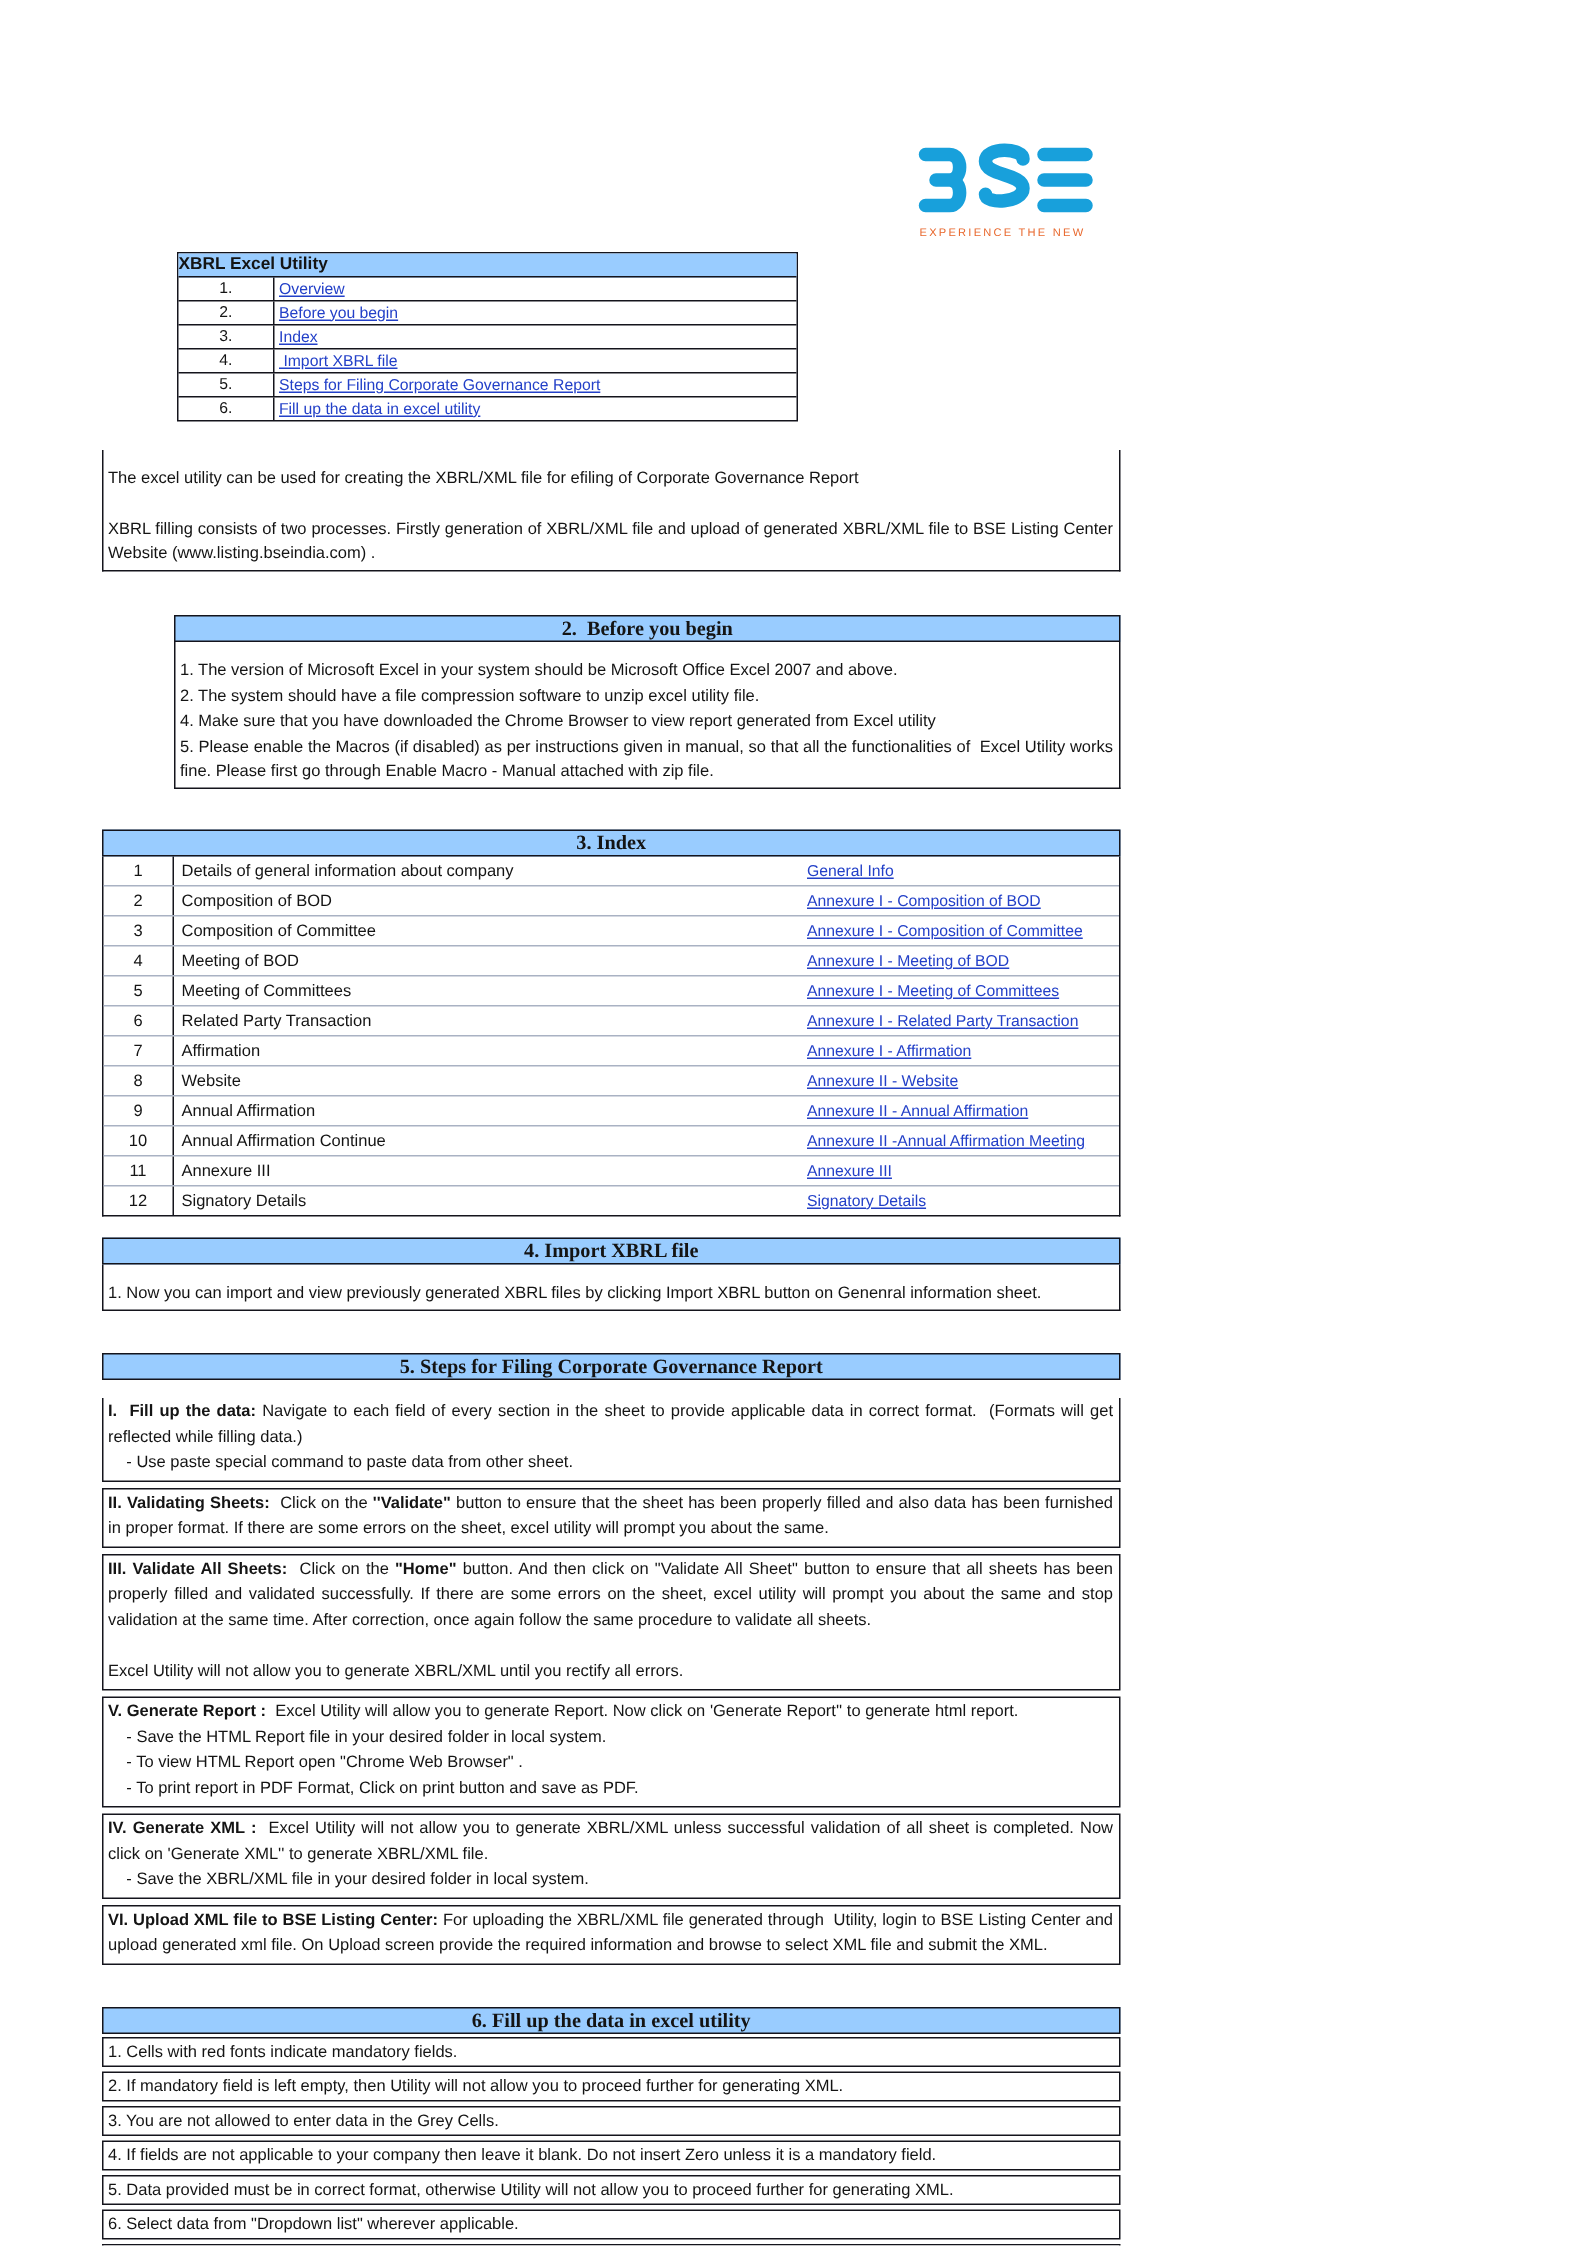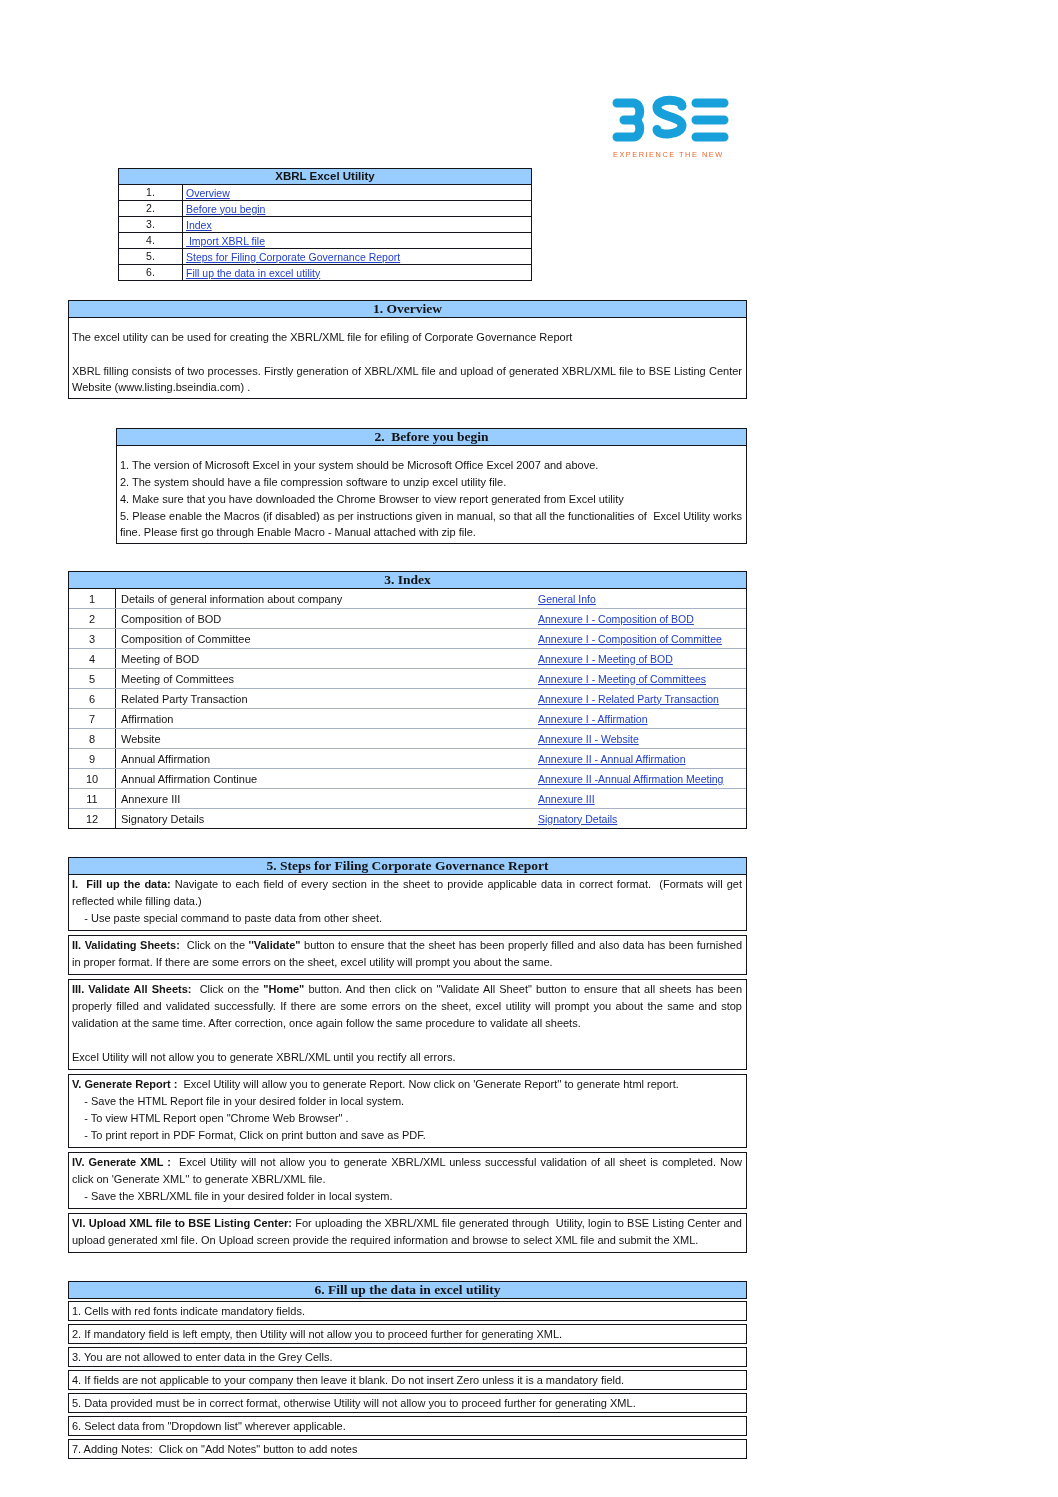--- a/index.html
+++ b/index.html
@@ -9,21 +9,21 @@
     -webkit-font-smoothing:antialiased;
   }
   a { color:#2340c8; text-decoration:underline; cursor:pointer; }
 
   
   .logo { position:absolute; left:610px; top:94px; width:128px; height:76px; }
 
   
   .toc { position:absolute; left:118px; top:168px; width:412px; border:1.5px solid #14141c; }
   .toc-title {
-    background:#99ccff; border-bottom:1px solid #14141c; text-align:center;
+    background:#99ccff; border-bottom:1px solid #14141c; 
     font-weight:bold; font-size:11.5px; height:15px; line-height:15px;
   }
   .toc-row { display:flex; border-top:1px solid #14141c; height:15px; align-items:center; }
   .toc-row:first-of-type { border-top:none; }
   .toc-num { width:63px; flex:0 0 63px; border-right:1px solid #14141c; text-align:center; font-size:10.5px; height:100%; line-height:15px; }
   .toc-link { padding-left:3px; font-size:10.5px; line-height:14px; white-space:pre; }
 
   
   .main { position:absolute; left:68px; top:300px; width:679px; }
   .sec { margin:0; }
@@ -46,21 +46,21 @@
   .index-row:first-child { border-top:none; }
   .index-num { width:46px; flex:0 0 46px; border-right:1px solid #14141c; text-align:center; font-size:11px; align-self:stretch; display:flex; align-items:center; justify-content:center; }
   .index-desc { width:412px; flex:0 0 412px; padding-left:5px; font-size:11px; }
   .index-link { padding-left:5px; font-size:10.5px; }
 
   
   .step-block {
     border:1.5px solid #14141c; font-size:11px; line-height:17px;
     padding:1px 4px 3px 3px; margin-top:4px; text-align:justify;
   }
-  .step-block.first { margin-top:0; border-top:none; }
+  .step-block.first { margin-top:12px; border-top:none; }
   .step-line { white-space:pre-wrap; min-height:17px; }
   .seg-b { font-weight:bold; }
 
   
   .fillup-row {
     border:1.5px solid #14141c; font-size:11px; line-height:16px;
     padding:1px 4px 1px 3px; margin-top:3px; white-space:pre-wrap;
   }
   .fillup-row.first { margin-top:2px; }
 
@@ -114,21 +114,20 @@
         <div class="toc-row">
           <div class="toc-num">6.</div>
           <a class="toc-link" href="#">Fill up the data in excel utility</a>
         </div>
       </div>
   </div>
 
   <div class="main">
 
     <div class="sec sec-overview">
-      <div class="sec-header">1. Overview</div>
       <div class="sec-body">
         <div>The excel utility can be used for creating the XBRL/XML file for efiling of Corporate Governance Report</div>
         <div class="blank-line"></div>
         <div class="just">XBRL filling consists of two processes. Firstly generation of XBRL/XML file and upload of generated XBRL/XML file to BSE Listing Center Website (www.listing.bseindia.com) .</div>
       </div>
     </div>
 
     <div class="sec sec-before">
       <div class="sec-header">2.  Before you begin</div>
       <div class="sec-body">
@@ -198,20 +197,26 @@
             <a class="index-link" href="#">Annexure III</a>
           </div>
           <div class="index-row">
             <div class="index-num">12</div>
             <div class="index-desc">Signatory Details</div>
             <a class="index-link" href="#">Signatory Details</a>
           </div>
         </div>
     </div>
 
+    <div class="sec sec-import">
+      <div class="sec-header">4. Import XBRL file</div>
+      <div class="sec-body">
+          <div class="prewrap">1. Now you can import and view previously generated XBRL files by clicking Import XBRL button on Genenral information sheet.</div>
+        </div>
+    </div>
 
     <div class="sec sec-steps">
       <div class="sec-header">5. Steps for Filing Corporate Governance Report</div>
       <div>
           <div class="step-block first">
             <div class="step-line"><span class="seg-b">I.  Fill up the data:</span><span> Navigate to each field of every section in the sheet to provide applicable data in correct format.  (Formats will get reflected while filling data.)</span></div>
             <div class="step-line"><span>    - Use paste special command to paste data from other sheet.</span></div>
           </div>
           <div class="step-block">
             <div class="step-line"><span class="seg-b">II. Validating Sheets:</span><span>  Click on the </span><span class="seg-b">''Validate"</span><span> button to ensure that the sheet has been properly filled and also data has been furnished in proper format. If there are some errors on the sheet, excel utility will prompt you about the same.</span></div>

